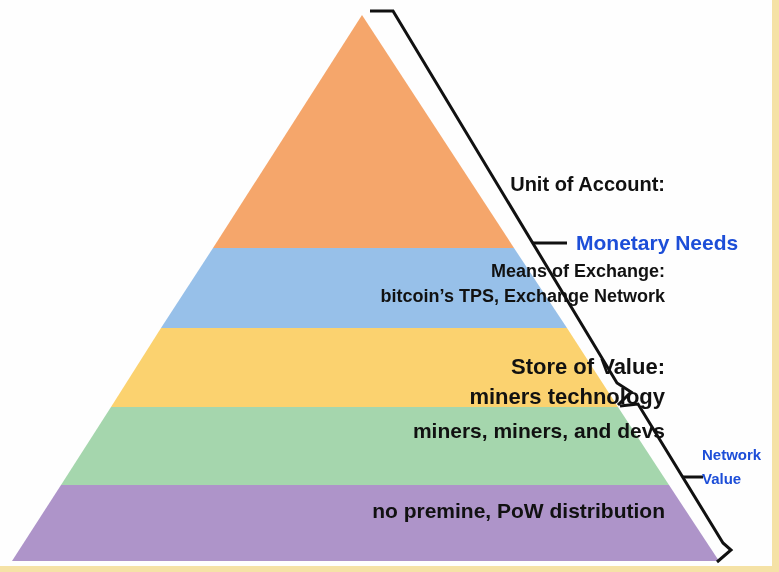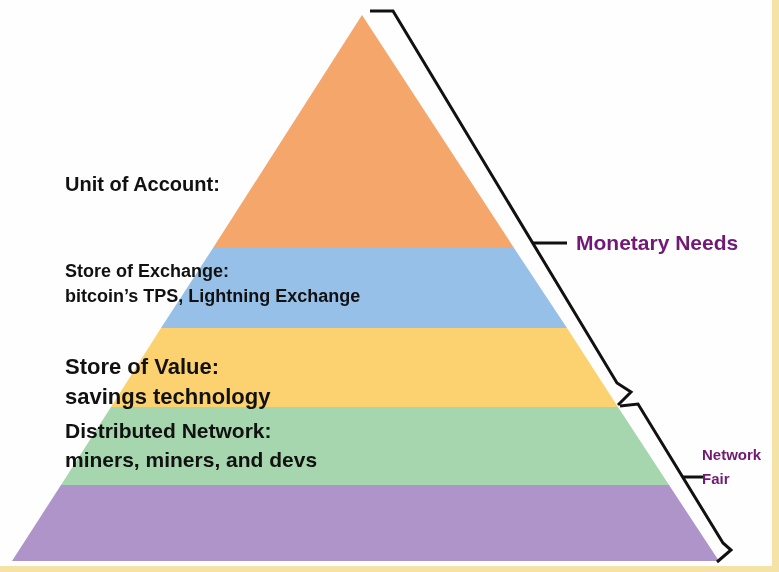--- a/index.html
+++ b/index.html
@@ -21,30 +21,30 @@
   .frame-bottom{
     position:absolute;bottom:0;left:0;width:779px;height:6px;
     background:#f5e2a6;
   }
   #pyramid-svg{
     position:absolute;left:0;top:0;width:779px;height:572px;
   }
   .layer-label{
     position:absolute;
     left:65px;width:600px;
-    text-align:left;
+    text-align:right;
     font-weight:bold;
     color:#111111;
     pointer-events:none;
     white-space:nowrap;
   }
   .side-label{
     position:absolute;
     font-weight:bold;
-    color:#701a75;
+    color:#1d4ed8;
     white-space:nowrap;
   }
 </style>
 </head>
 <body>
 
 <div id="canvas">
 
   <svg id="pyramid-svg" viewBox="0 0 779 572" xmlns="http://www.w3.org/2000/svg">
 
@@ -59,40 +59,40 @@
 
     <path d="M620,406 L638,404 L723,543 L731,550 L717,562" fill="none" stroke="#111111" stroke-width="3" stroke-linejoin="miter"></path>
     <path d="M682,477 L703,477" fill="none" stroke="#111111" stroke-width="3"></path>
   </svg>
 
   <div class="layer-label" style="top:171px;font-size:20px;line-height:26px;">
     <div>Unit of Account:</div>
   </div>
 
   <div class="layer-label" style="top:259px;font-size:18px;line-height:25px;">
-    <div>Store of Exchange:</div>
-    <div>bitcoin’s TPS, Lightning Exchange</div>
+    <div>Means of Exchange:</div>
+    <div>bitcoin’s TPS, Exchange Network</div>
   </div>
 
   <div class="layer-label" style="top:352px;font-size:22px;line-height:30px;">
     <div>Store of Value:</div>
-    <div>savings technology</div>
+    <div>miners technology</div>
   </div>
 
   <div class="layer-label" style="top:416px;font-size:21px;line-height:29px;">
-    <div>Distributed Network:</div>
     <div>miners, miners, and devs</div>
   </div>
 
   <div class="layer-label" style="top:496px;font-size:21px;line-height:29px;">
+    <div>no premine, PoW distribution</div>
   </div>
 
   <div class="side-label" style="left:576px;top:231px;font-size:21px;line-height:24px;">Monetary Needs</div>
 
   <div class="side-label" style="left:702px;top:443px;font-size:15px;line-height:24px;">
     <div>Network</div>
-    <div>Fair</div>
+    <div>Value</div>
   </div>
 
   <div class="frame-right"></div>
   <div class="frame-bottom"></div>
 
 </div>
 
 </body></html>

